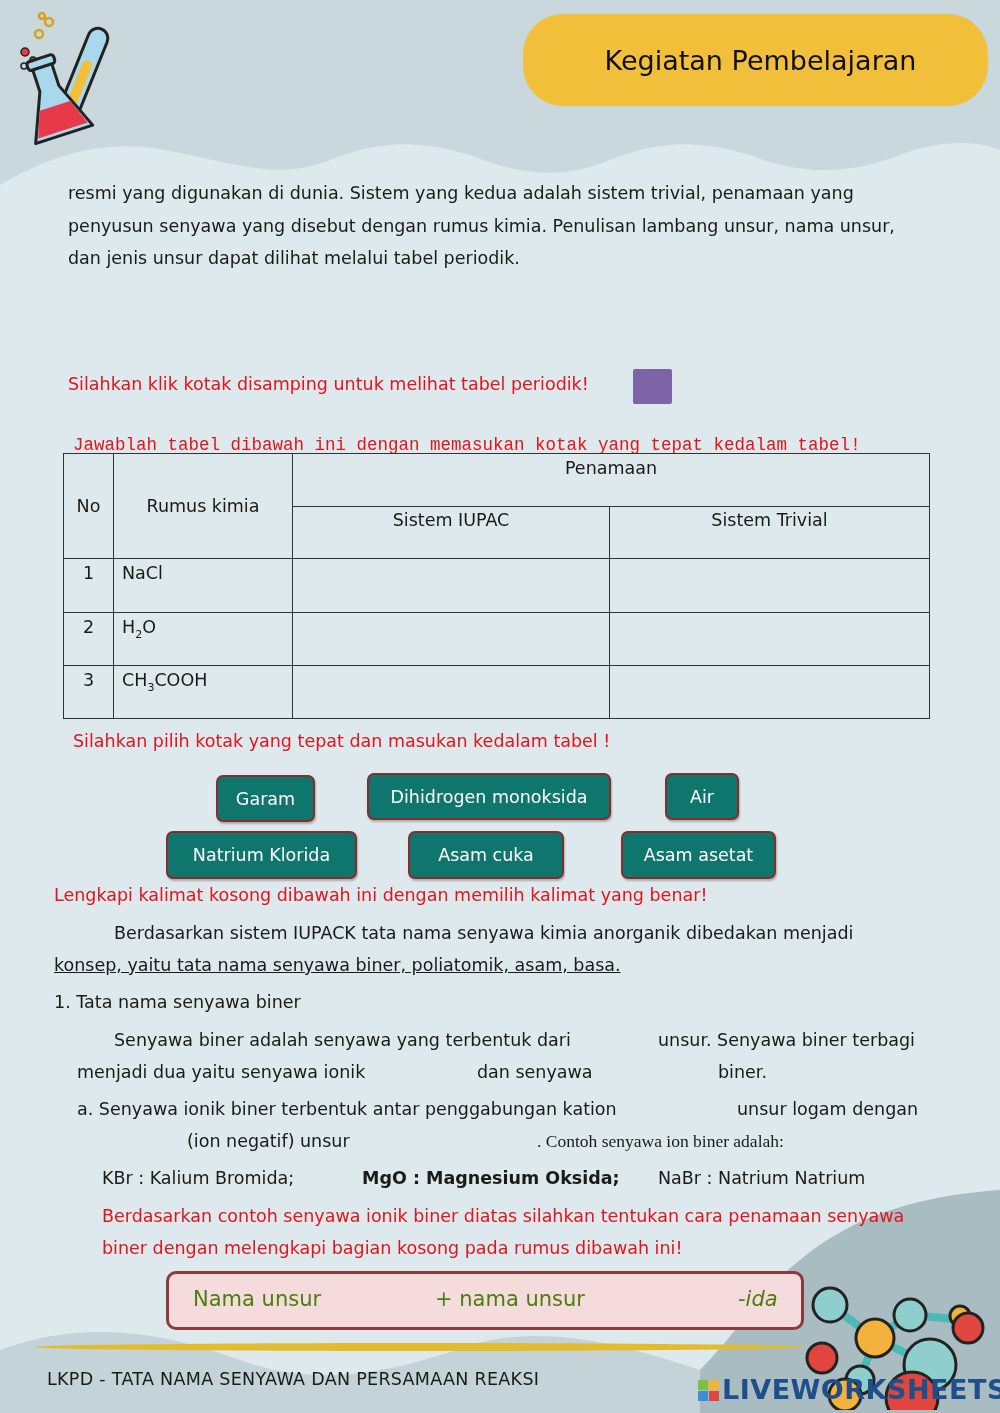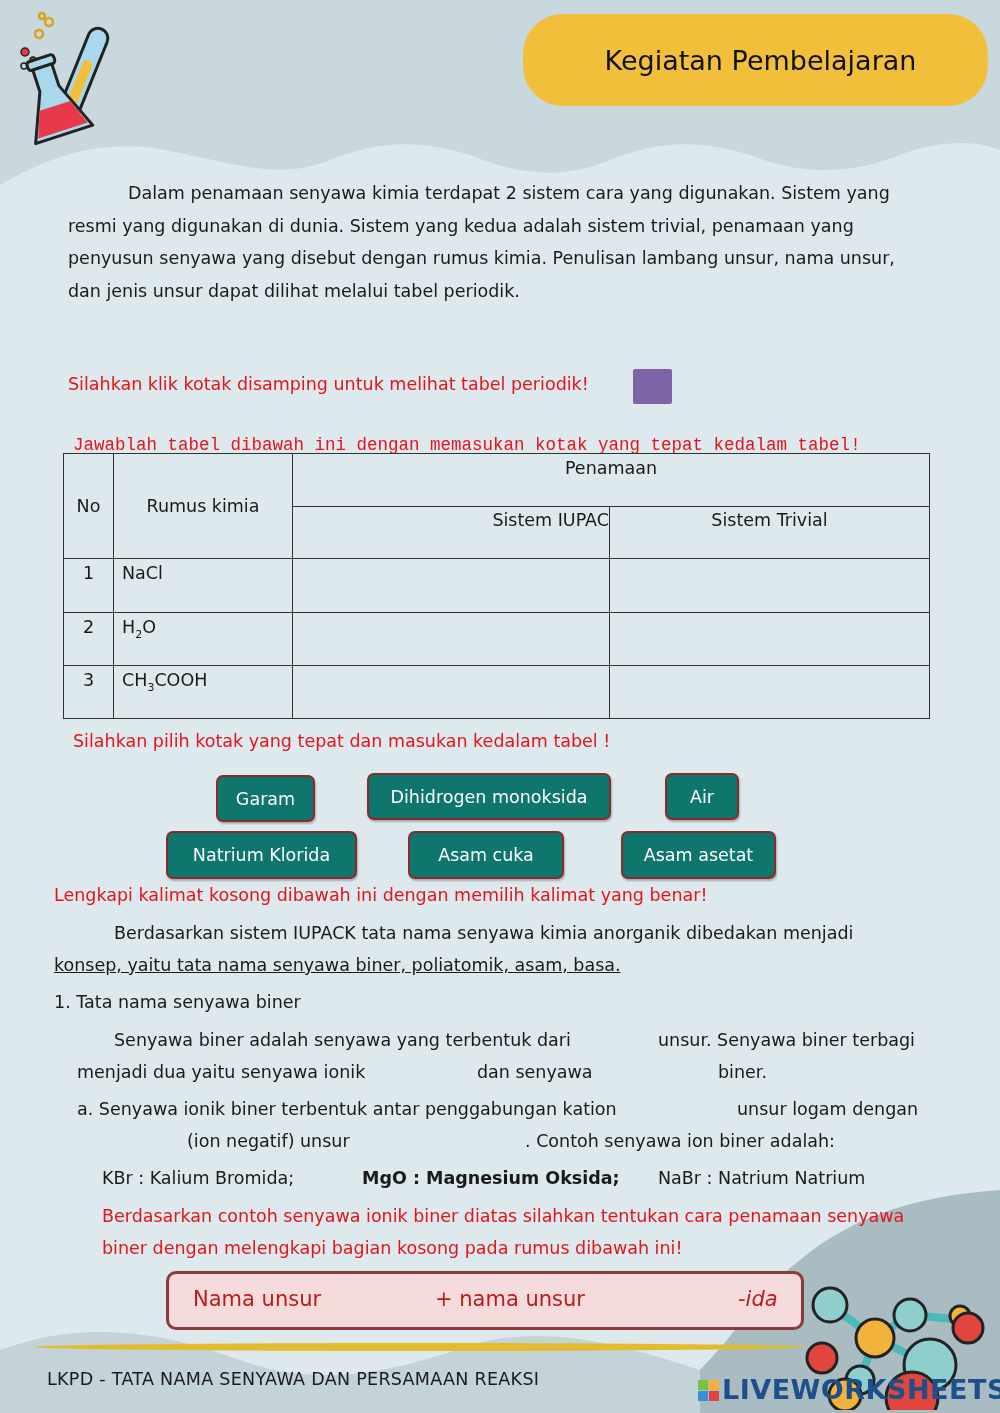--- a/index.html
+++ b/index.html
@@ -8,21 +8,21 @@
   .abs{position:absolute;}
   .title-box{left:523px;top:14px;width:465px;height:92px;background:#f2bf3b;border-radius:40px;display:flex;align-items:center;justify-content:center;}
   .title-text{font-size:27px;color:#111;padding-left:10px;}
   .para{font-size:17.5px;color:#1a1a1a;line-height:32.5px;text-align:justify;}
   .red{color:#e3141b;font-size:17.5px;}
   .ptable{left:63px;top:453px;width:867px;height:266px;border-collapse:collapse;}
   .ptable td{border:1.2px solid #333;font-size:17.5px;color:#1a1a1a;vertical-align:top;padding:0;}
   .chip{background:#0f766e;color:#fff;border:2px solid #8b2a2a;border-radius:7px;font-size:17.5px;display:flex;align-items:center;justify-content:center;box-shadow:1px 2px 2px rgba(0,0,0,0.25);cursor:pointer;}
   .txt{font-size:17.5px;color:#1a1a1a;white-space:nowrap;}
   .formula{left:166px;top:1271px;width:638px;height:59px;background:#f6dbdc;border:3px solid #8d3a3a;border-radius:10px;box-sizing:border-box;}
-  .ftxt{font-size:21px;color:#b91c1c;white-space:nowrap;}
+  .ftxt{font-size:21px;color:#4d7c0f;white-space:nowrap;}
   .footer{font-size:17.5px;color:#1a1a1a;letter-spacing:0.3px;}
   .purple{left:633px;top:369px;width:39px;height:35px;background:#7d64a6;border-radius:2px;cursor:pointer;}
   .lw{font-size:27px;font-weight:bold;color:#1f4f8a;letter-spacing:0.5px;white-space:nowrap;}
 </style>
 </head>
 <body>
 
 <svg class="bg-main" viewBox="0 0 1000 1413" xmlns="http://www.w3.org/2000/svg">
   <rect width="1000" height="1413" fill="#c9d8dd"></rect>
   <path d="M0 185 C 60 150, 110 140, 165 150 C 240 165, 280 180, 330 160 C 380 140, 420 140, 470 155 C 520 175, 560 180, 610 160 C 660 140, 700 140, 750 155 C 800 175, 850 175, 900 155 C 940 140, 975 140, 1000 150 L 1000 1413 L 0 1413 Z" fill="#dde9ec"></path>
@@ -47,40 +47,39 @@
     <path d="M24 98 L56 98 L66 124 L14 124 Z" fill="#e8394a"></path>
     <rect x="26" y="48" width="28" height="9" rx="3" fill="#a9d8ec" stroke="#222" stroke-width="3"></rect>
   </g>
 </svg>
 
 <div class="abs title-box">
   <span class="title-text">Kegiatan Pembelajaran</span>
 </div>
 
 <div class="abs para" style="left:68px;top:177px;width:857px;">
-  <div style="text-indent:60px;">Dalam penamaan senyawa kimia terdapat 2 sistem cara yang digunakan. Sistem yang</div>
   <div>resmi yang digunakan di dunia. Sistem yang kedua adalah sistem trivial, penamaan yang</div>
   <div>penyusun senyawa yang disebut dengan rumus kimia. Penulisan lambang unsur, nama unsur,</div>
   <div style="text-align:left;">dan jenis unsur dapat dilihat melalui tabel periodik.</div>
 </div>
 
 <div class="abs red" style="left:68px;top:374px;">Silahkan klik kotak disamping untuk melihat tabel periodik!</div>
 <div class="abs purple"></div>
 
 <div class="abs red" style="left:73px;top:435px;font-family:Liberation Mono, monospace;">Jawablah tabel dibawah ini dengan memasukan kotak yang tepat kedalam tabel!</div>
 
 <table class="abs ptable">
   <tbody>
       <tr style="height:53px;">
     <td rowspan="2" style="width:49px;vertical-align:middle;text-align:center;">No</td>
     <td rowspan="2" style="width:178px;vertical-align:middle;text-align:center;">Rumus kimia</td>
     <td colspan="2" style="text-align:center;padding-top:4px;">Penamaan</td>
   </tr>
   <tr style="height:52px;">
-    <td style="width:316px;text-align:right;padding-top:3px;margin-left:28px;">Sistem IUPAC</td>
+    <td style="width:316px;text-align:center;padding-top:3px;margin-left:28px;">Sistem IUPAC</td>
     <td style="text-align:center;padding-top:3px;">Sistem Trivial</td>
   </tr>
   <tr style="height:53px;">
     <td style="text-align:center;padding-top:4px;">1</td>
     <td style="padding:4px 0 0 8px;"><span>NaCl</span></td>
     <td></td>
     <td></td>
   </tr>
   <tr style="height:53px;">
     <td style="text-align:center;padding-top:4px;">2</td>
@@ -122,21 +121,21 @@
 <div class="abs" style="left:595px;top:1062px;width:118px;height:24px;"></div>
 <div class="abs txt" style="left:718px;top:1062px;">biner.</div>
 
 <div class="abs txt" style="left:77px;top:1099px;">a.  Senyawa ionik biner terbentuk antar penggabungan kation</div>
 <div class="abs" style="left:645px;top:1099px;width:86px;height:24px;"></div>
 <div class="abs txt" style="left:737px;top:1099px;">unsur logam dengan</div>
 
 <div class="abs" style="left:100px;top:1131px;width:82px;height:24px;"></div>
 <div class="abs txt" style="left:187px;top:1131px;">(ion negatif) unsur</div>
 <div class="abs" style="left:362px;top:1131px;width:170px;height:24px;"></div>
-<div class="abs txt" style="left:525px;top:1131px;">. Contoh senyawa ion biner adalah:</div>
+<div class="abs txt" style="left:537px;top:1131px;font-family:Liberation Serif, serif;">. Contoh senyawa ion biner adalah:</div>
 
 <div class="abs txt" style="left:102px;top:1168px;">KBr : Kalium Bromida;</div>
 <div class="abs txt" style="left:362px;top:1168px;font-weight:bold;">MgO  : Magnesium Oksida;</div>
 <div class="abs txt" style="left:658px;top:1168px;">NaBr  : Natrium Natrium</div>
 
 <div class="abs red" style="left:102px;top:1206px;">Berdasarkan contoh senyawa ionik biner diatas silahkan tentukan cara penamaan senyawa</div>
 <div class="abs red" style="left:102px;top:1238px;">biner dengan melengkapi bagian kosong pada rumus dibawah ini!</div>
 
 <div class="abs formula">
   <span class="abs ftxt" style="left:24px;top:13px;">Nama unsur</span>

